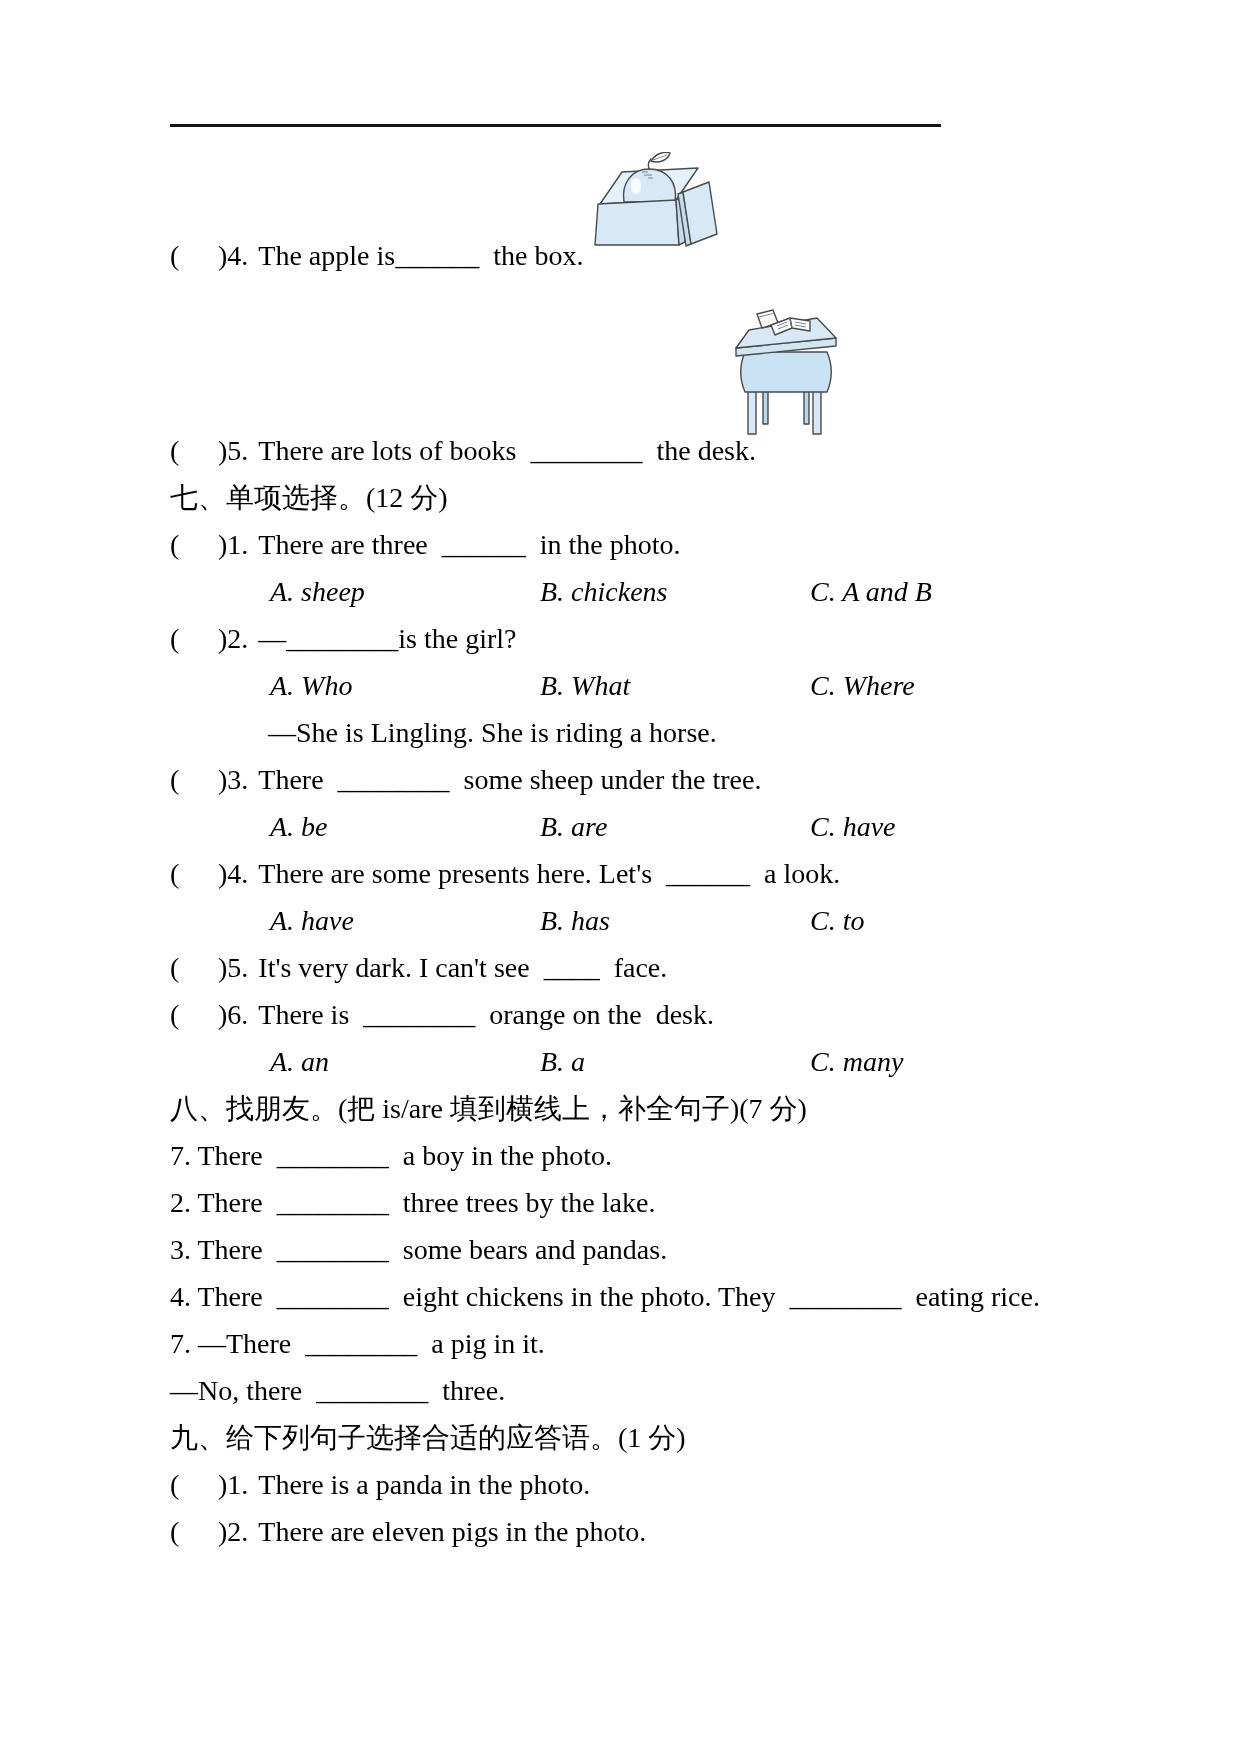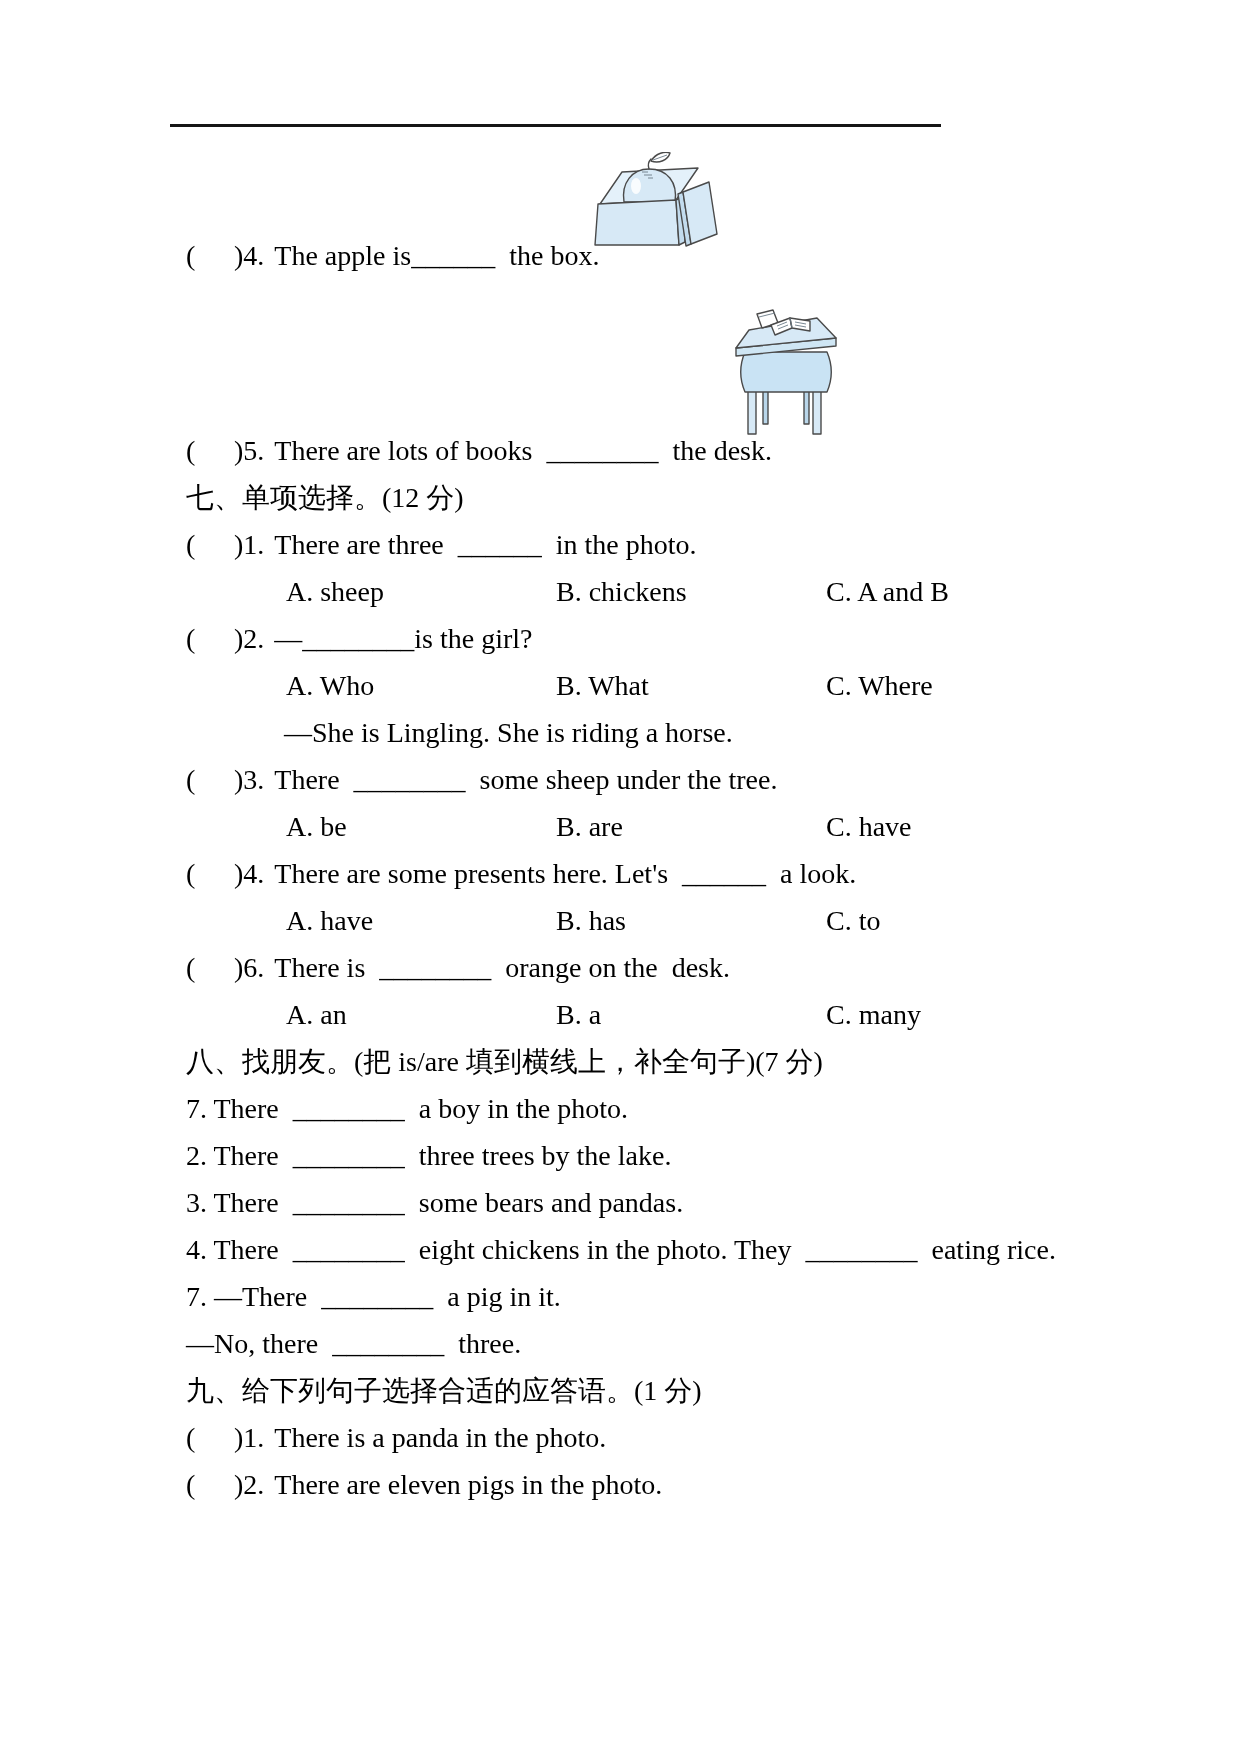--- a/index.html
+++ b/index.html
@@ -18,25 +18,24 @@
   .illus {position:absolute;}
   .illus-apple {left:588px; top:152px;}
   .illus-desk {left:733px; top:308px;}
   .flow {position:absolute; left:0; top:0; width:1241px;}
   .sp-top {height:232px;}
   .sp-mid {height:148px;}
   .line {
     height:47px; line-height:47px;
     padding-left:170px;
     white-space:pre;
-    margin-left:16px;
   }
   .paren {display:inline-block; width:48px;}
   .qnum {margin-right:10px;}
-  .opts {padding-left:270px;}
+  .opts {padding-left:270px;font-style:italic;}
   .opt {display:inline-block; width:270px;}
   .opt:last-child {width:auto;}
   .indent-reply {padding-left:268px;}
   svg .ln {stroke:#4a4a4a; stroke-width:1.4; stroke-linejoin:round; stroke-linecap:round;}
   svg .thin {stroke:#6b7b87; stroke-width:0.9;}
 </style>
 </head>
 <body>
 
 <div class="page">
@@ -108,20 +107,21 @@
     <div class="line"><span class="paren">(</span><span class="qnum">)2.</span><span>—________is the girl?</span></div>
     <div class="line opts"><span class="opt">A. Who</span><span class="opt">B. What</span><span class="opt">C. Where</span></div>
     <div class="line indent-reply">—She is Lingling. She is riding a horse.</div>
 
     <div class="line"><span class="paren">(</span><span class="qnum">)3.</span><span>There  ________  some sheep under the tree.</span></div>
     <div class="line opts"><span class="opt">A. be</span><span class="opt">B. are</span><span class="opt">C. have</span></div>
 
     <div class="line"><span class="paren">(</span><span class="qnum">)4.</span><span>There are some presents here. Let's  ______  a look.</span></div>
     <div class="line opts"><span class="opt">A. have</span><span class="opt">B. has</span><span class="opt">C. to</span></div>
 
+    <div class="line"><span class="paren">(</span><span class="qnum">)5.</span><span>It's very dark. I can't see  ____  face.</span></div>
 
     <div class="line"><span class="paren">(</span><span class="qnum">)6.</span><span>There is  ________  orange on the  desk.</span></div>
     <div class="line opts"><span class="opt">A. an</span><span class="opt">B. a</span><span class="opt">C. many</span></div>
 
     <div class="line">八、找朋友。(把 is/are 填到横线上，补全句子)(7 分)</div>
     <div class="line">7. There  ________  a boy in the photo.</div>
     <div class="line">2. There  ________  three trees by the lake.</div>
     <div class="line">3. There  ________  some bears and pandas.</div>
     <div class="line">4. There  ________  eight chickens in the photo. They  ________  eating rice.</div>
     <div class="line">7. —There  ________  a pig in it.</div>

